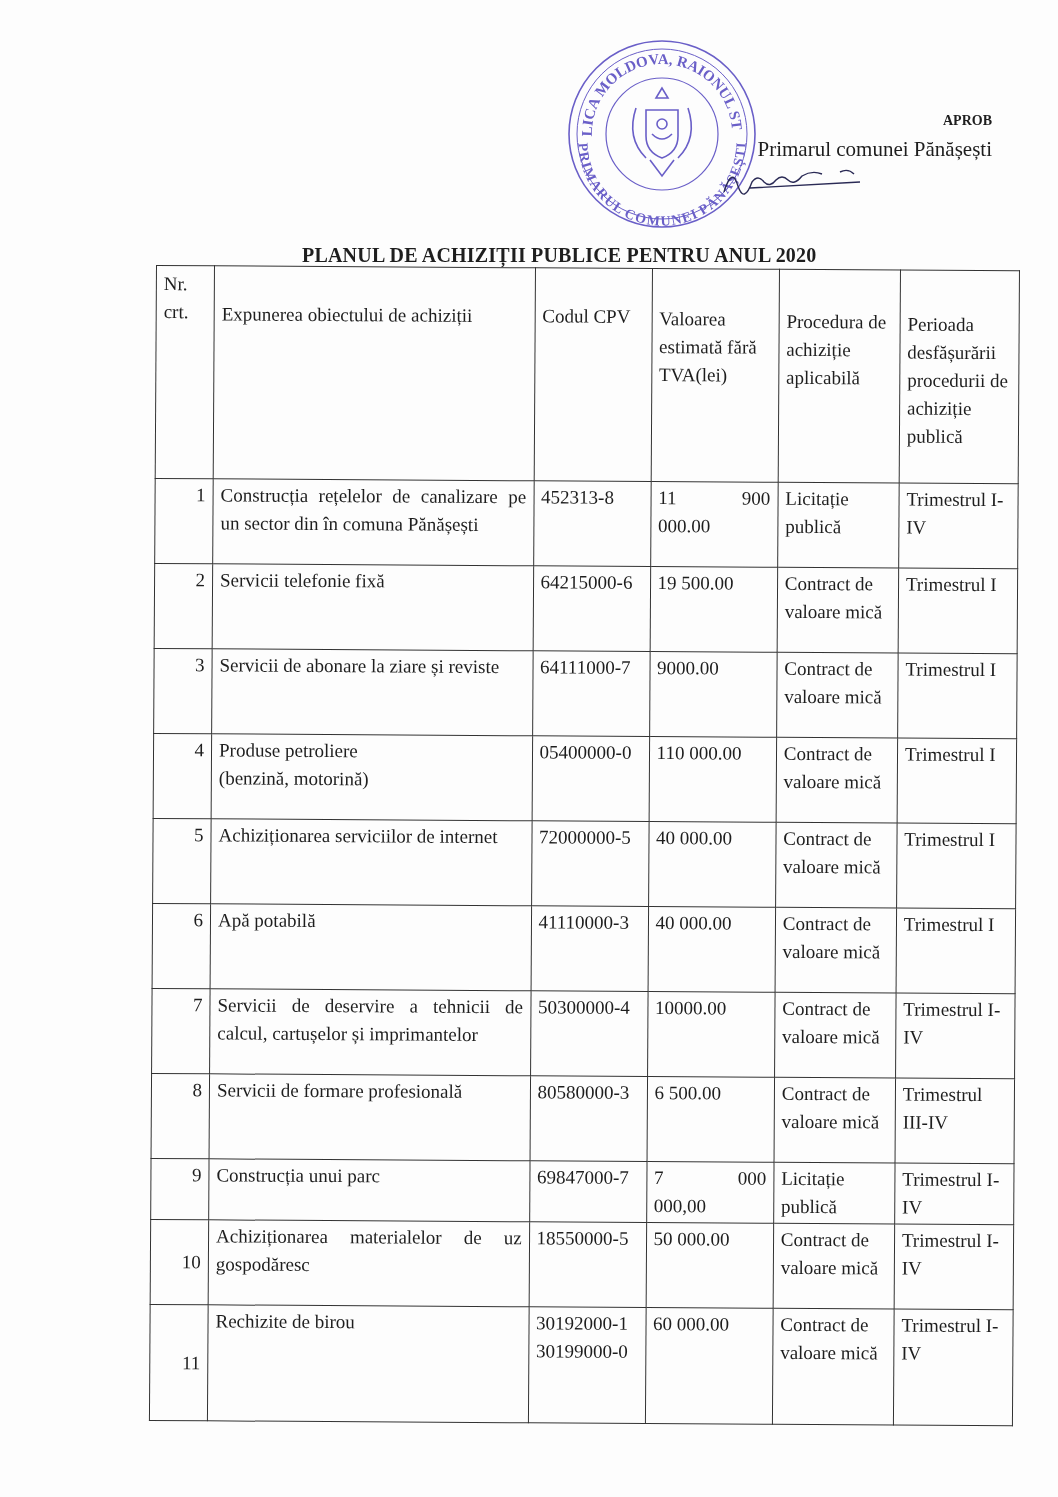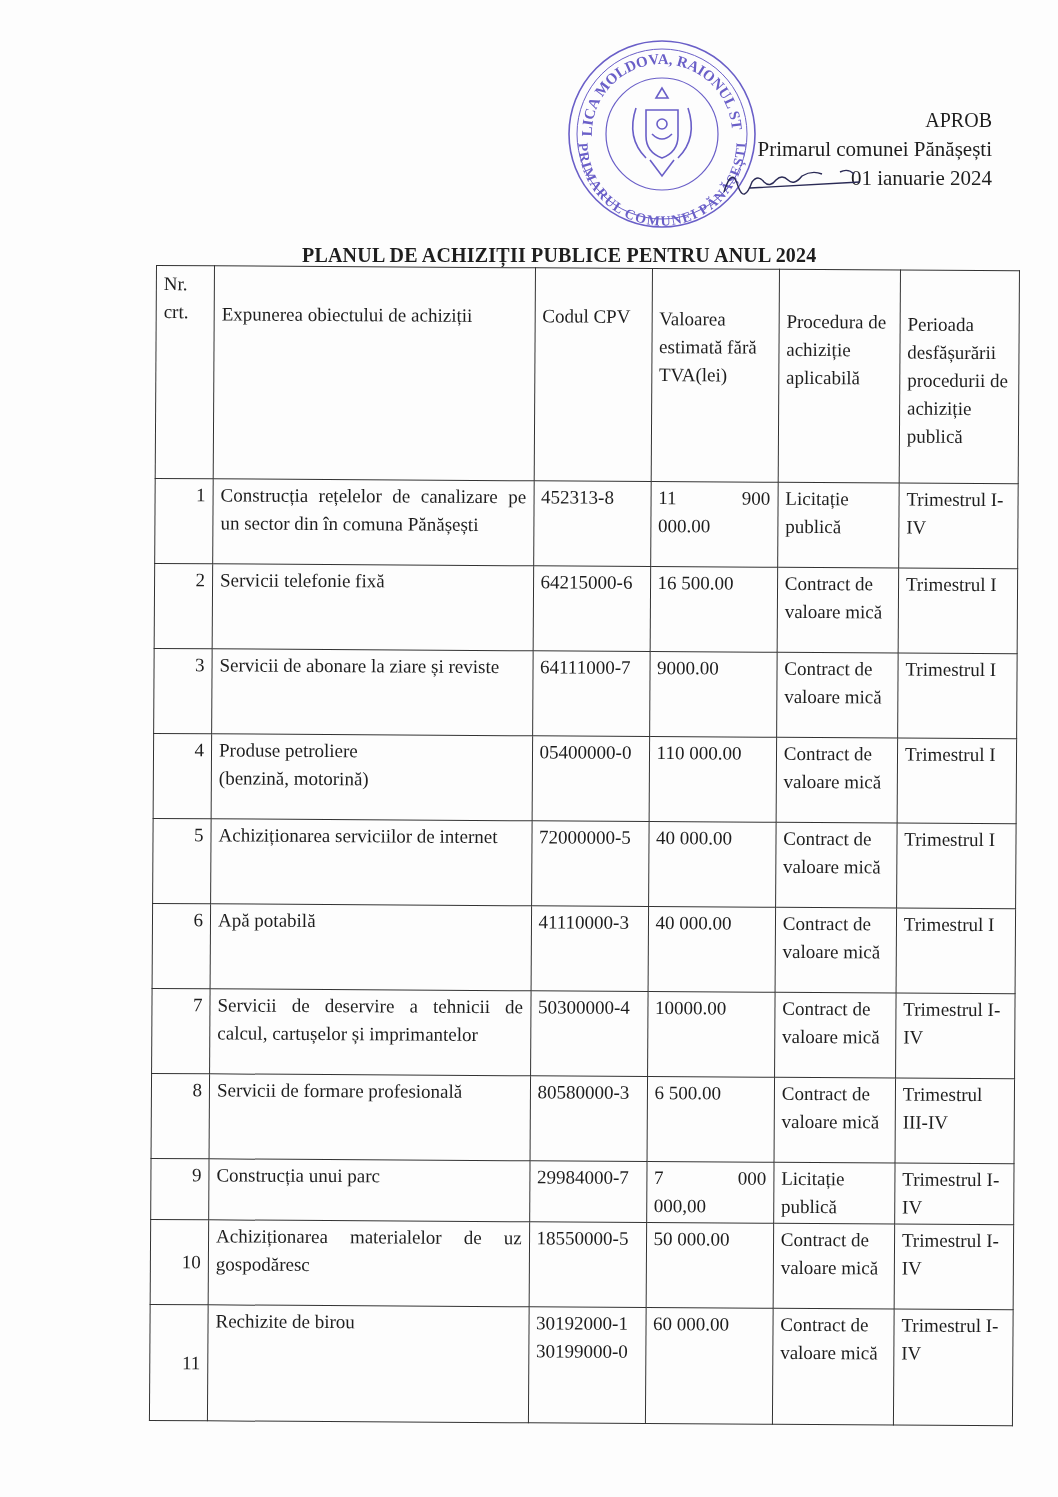--- a/index.html
+++ b/index.html
@@ -9,21 +9,21 @@
       font-family: "Liberation Serif", "DejaVu Serif", serif;
       color: #1e1e1e;
     }
     .stamp {
       position: absolute; left: 566px; top: 38px; width: 192px; height: 192px;
     }
     .approval {
       position: absolute; right: 66px; top: 106px; text-align: right;
       font-size: 21px; line-height: 29px;
     }
-    .approval .aprob { font-weight: normal; font-size: 20px; }
+    .approval .aprob { font-weight: bold; font-size: 14px; }
     .signature { position: absolute; left: 720px; top: 162px; width: 160px; height: 40px; }
     .doc-title {
       position: absolute; left: 302px; top: 244px;
       font-weight: bold; font-size: 20px; letter-spacing: 0.2px;
     }
     table.plan {
       position: absolute; left: 156px; top: 265px; width: 864px;
       border-collapse: collapse; font-size: 19px; line-height: 28px;
       transform: rotate(0.35deg); transform-origin: top left;
     }
@@ -70,27 +70,26 @@
     <path d="M80 72 h32 v26 q0 16 -16 22 q-16 -6 -16 -22 z"></path>
     <circle cx="96" cy="86" r="5"></circle>
     <path d="M86 96 q10 10 20 0"></path>
     <path d="M84 122 l12 16 l12 -16"></path>
   </g>
 </svg>
 
 <div class="approval">
   <div class="aprob">APROB</div>
   <div>Primarul comunei Pănășești</div>
-  <div>01 ianuarie 2024</div>
 </div>
 <svg class="signature" viewBox="0 0 160 40">
   <path d="M4 30 q8 -26 14 -6 q6 18 14 -4 q6 -8 12 0 q6 6 12 -2 q6 -6 12 0 q6 6 14 -4 q10 -6 20 -2 M30 26 l110 -6 M120 10 q8 -4 14 2" fill="none" stroke="#2a2a55" stroke-width="1.4"></path>
 </svg>
 
-<div class="doc-title">PLANUL DE ACHIZIȚII PUBLICE PENTRU ANUL 2024</div>
+<div class="doc-title">PLANUL DE ACHIZIȚII PUBLICE PENTRU ANUL 2020</div>
 
 <table class="plan">
   <tbody>
       <tr class="hdr-row">
     <th class="c-nr" style="text-align:left">Nr. crt.</th>
     <th class="c-desc" style="padding-top:34px;text-align:left">Expunerea obiectului de achiziții</th>
     <th class="c-cpv" style="padding-top:34px">Codul CPV</th>
     <th class="c-val" style="padding-top:36px">Valoarea estimată fără TVA(lei)</th>
     <th class="c-proc" style="padding-top:38px">Procedura de achiziție aplicabilă</th>
     <th class="c-per" style="padding-top:40px">Perioada desfășurării procedurii de achiziție publică</th>
@@ -108,21 +107,21 @@
       <div>000.00</div>
     </td>
     <td class="c-proc">Licitație publică</td>
     <td class="c-per">Trimestrul I-IV</td>
   </tr>
 
   <tr class="rn">
     <td class="c-nr">2</td>
     <td class="c-desc just">Servicii telefonie fixă</td>
     <td class="c-cpv">64215000-6</td>
-    <td class="c-val">16 500.00</td>
+    <td class="c-val">19 500.00</td>
     <td class="c-proc just">Contract de valoare mică</td>
     <td class="c-per">Trimestrul I</td>
   </tr>
 
   <tr class="rn">
     <td class="c-nr">3</td>
     <td class="c-desc just">Servicii de abonare la ziare și reviste</td>
     <td class="c-cpv">64111000-7</td>
     <td class="c-val">9000.00</td>
     <td class="c-proc just">Contract de valoare mică</td>
@@ -173,21 +172,21 @@
     <td class="c-desc just">Servicii de formare profesională</td>
     <td class="c-cpv">80580000-3</td>
     <td class="c-val">6 500.00</td>
     <td class="c-proc just">Contract de valoare mică</td>
     <td class="c-per">Trimestrul III-IV</td>
   </tr>
 
   <tr style="height:58px">
     <td class="c-nr">9</td>
     <td class="c-desc just">Construcția unui parc</td>
-    <td class="c-cpv">29984000-7</td>
+    <td class="c-cpv">69847000-7</td>
     <td class="c-val">
       <div class="split">
             <span>7</span>
             <span>000</span>
           </div>
       <div>000,00</div>
     </td>
     <td class="c-proc">Licitație publică</td>
     <td class="c-per">Trimestrul I-IV</td>
   </tr>

